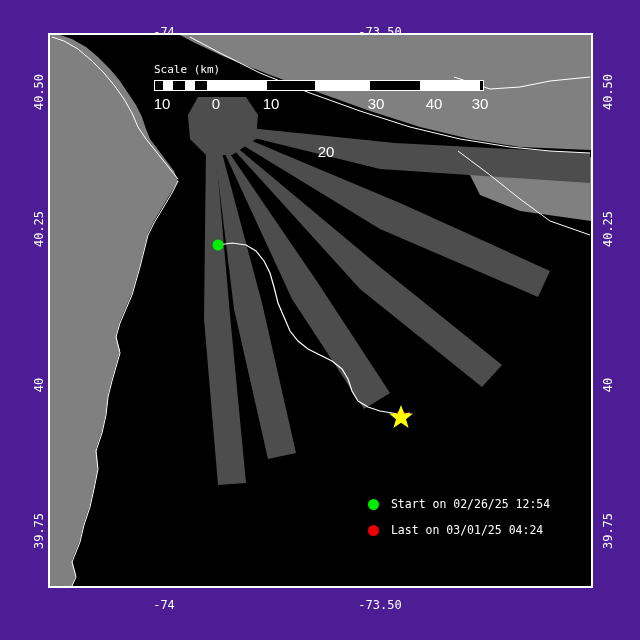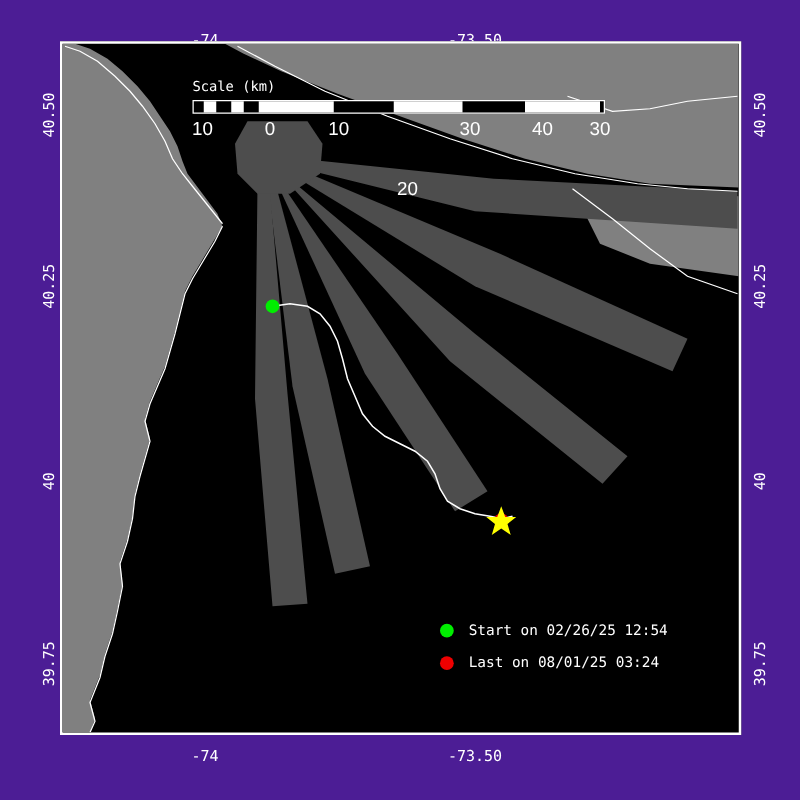--- a/index.html
+++ b/index.html
@@ -220,25 +220,25 @@
       </div>
       <div class="scale-num" style="left:8px;">10</div>
       <div class="scale-num" style="left:62px;">0</div>
       <div class="scale-num" style="left:117px;">10</div>
       <div class="scale-num" style="left:172px;margin-top:48px;">20</div>
       <div class="scale-num" style="left:222px;">30</div>
       <div class="scale-num" style="left:280px;">40</div>
       <div class="scale-num" style="left:326px;">30</div>
     </div>
 
-    <div id="legend" style="left:296px; top:455px;">
+    <div id="legend" style="left:312px; top:455px;">
       <div class="legend-row">
         <span class="legend-marker"><span class="dot" style="background:#00ee00;"></span></span>
         <span class="legend-text">Start on 02/26/25 12:54</span>
       </div>
       <div class="legend-row">
         <span class="legend-marker"><span class="dot" style="background:#ee0000;"></span></span>
-        <span class="legend-text">Last on 08/01/25 03:24</span>
+        <span class="legend-text">Last on 03/01/25 04:24</span>
       </div>
     </div>
 
   </div>
 </div>
 
 </body></html>

